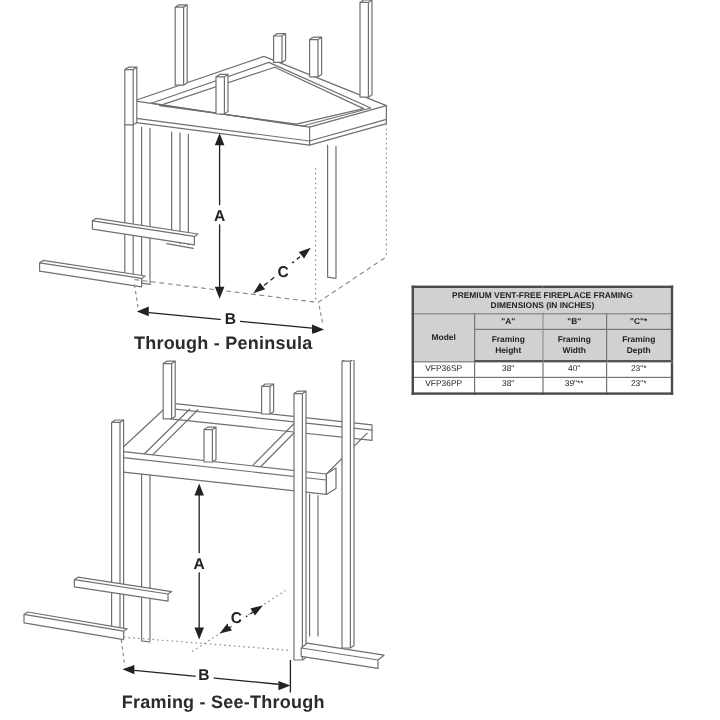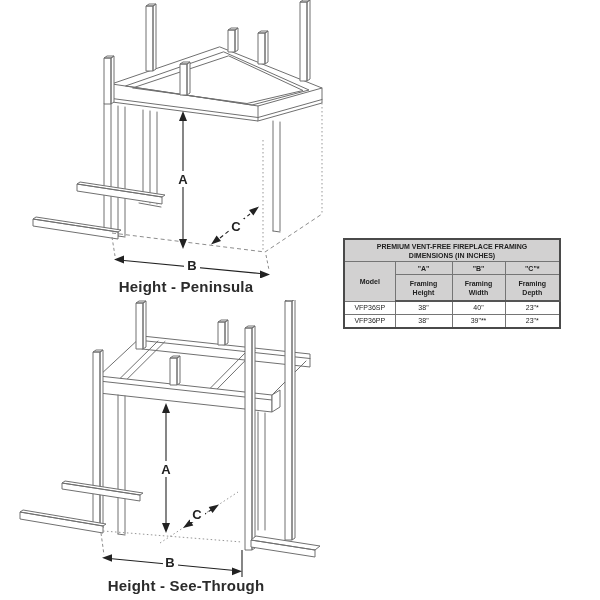--- a/index.html
+++ b/index.html
@@ -84,21 +84,21 @@
       <path class="head" d="M114,259.5 L124,255.5 L124,263.5 Z M270,274.5 L260,270.5 L260,278.5 Z"></path>
       <rect class="lblbg" x="184" y="258" width="16" height="15"></rect>
       <text x="192" y="270">B</text>
 
       <path class="dimdash" d="M220,238 L250,214"></path>
       <path class="head" d="M211,244.5 L221,241 L216.6,235.6 Z M259,206.5 L253.4,215.4 L249,210 Z"></path>
       <rect class="lblbg" x="229" y="219" width="15" height="15"></rect>
       <text x="236" y="231">C</text>
     </g>
   </svg>
-  <div id="caption-peninsula" class="diagram-caption">Height - Peninsula</div>
+  <div id="caption-peninsula" class="diagram-caption">Through - Peninsula</div>
 
   <svg id="svg-seethrough" class="diagram-svg" width="340" height="278" viewBox="0 0 340 278">
     <g>
 
       <path class="struct" d="M99,76 L142,36 M272,95 L306,61 M120,78.5 L158,41 M127,79.3 L165,41.5 M210,88.5 L248,50 M217,89.2 L255,50.6"></path>
 
       <path class="struct" d="M142,36 L310,54 L310,67 L142,49 Z"></path>
       <path class="struct" d="M142,40.5 L310,58.5"></path>
 
       <path class="solid-white" d="M136,3 L143,3 L143,49 L136,49 Z M143,3 L146,1 L146,47 L143,49 Z M136,3 L139,1 L146,1 L143,3 Z"></path>
@@ -135,21 +135,21 @@
       <path class="head" d="M102,257.7 L112,254.2 L112,261.8 Z M242,271.2 L232,267.6 L232,275.2 Z"></path>
       <rect class="lblbg" x="163" y="255" width="15" height="15"></rect>
       <text x="170" y="267">B</text>
 
       <path class="dimdash" d="M191,223 L211,210"></path>
       <path class="head" d="M183,228 L193.3,225.4 L189.5,219.6 Z M219,204.5 L212.5,212.9 L208.7,207.1 Z"></path>
       <rect class="lblbg" x="190" y="207" width="15" height="15"></rect>
       <text x="197" y="219">C</text>
     </g>
   </svg>
-  <div id="caption-seethrough" class="diagram-caption">Height - See-Through</div>
+  <div id="caption-seethrough" class="diagram-caption">Framing - See-Through</div>
 
   <div id="table-wrap">
     <table class="dims">
       <colgroup>
           <col style="width:51px">
           <col style="width:57px">
           <col style="width:53px">
           <col style="width:55px">
         </colgroup>
       <tbody>

